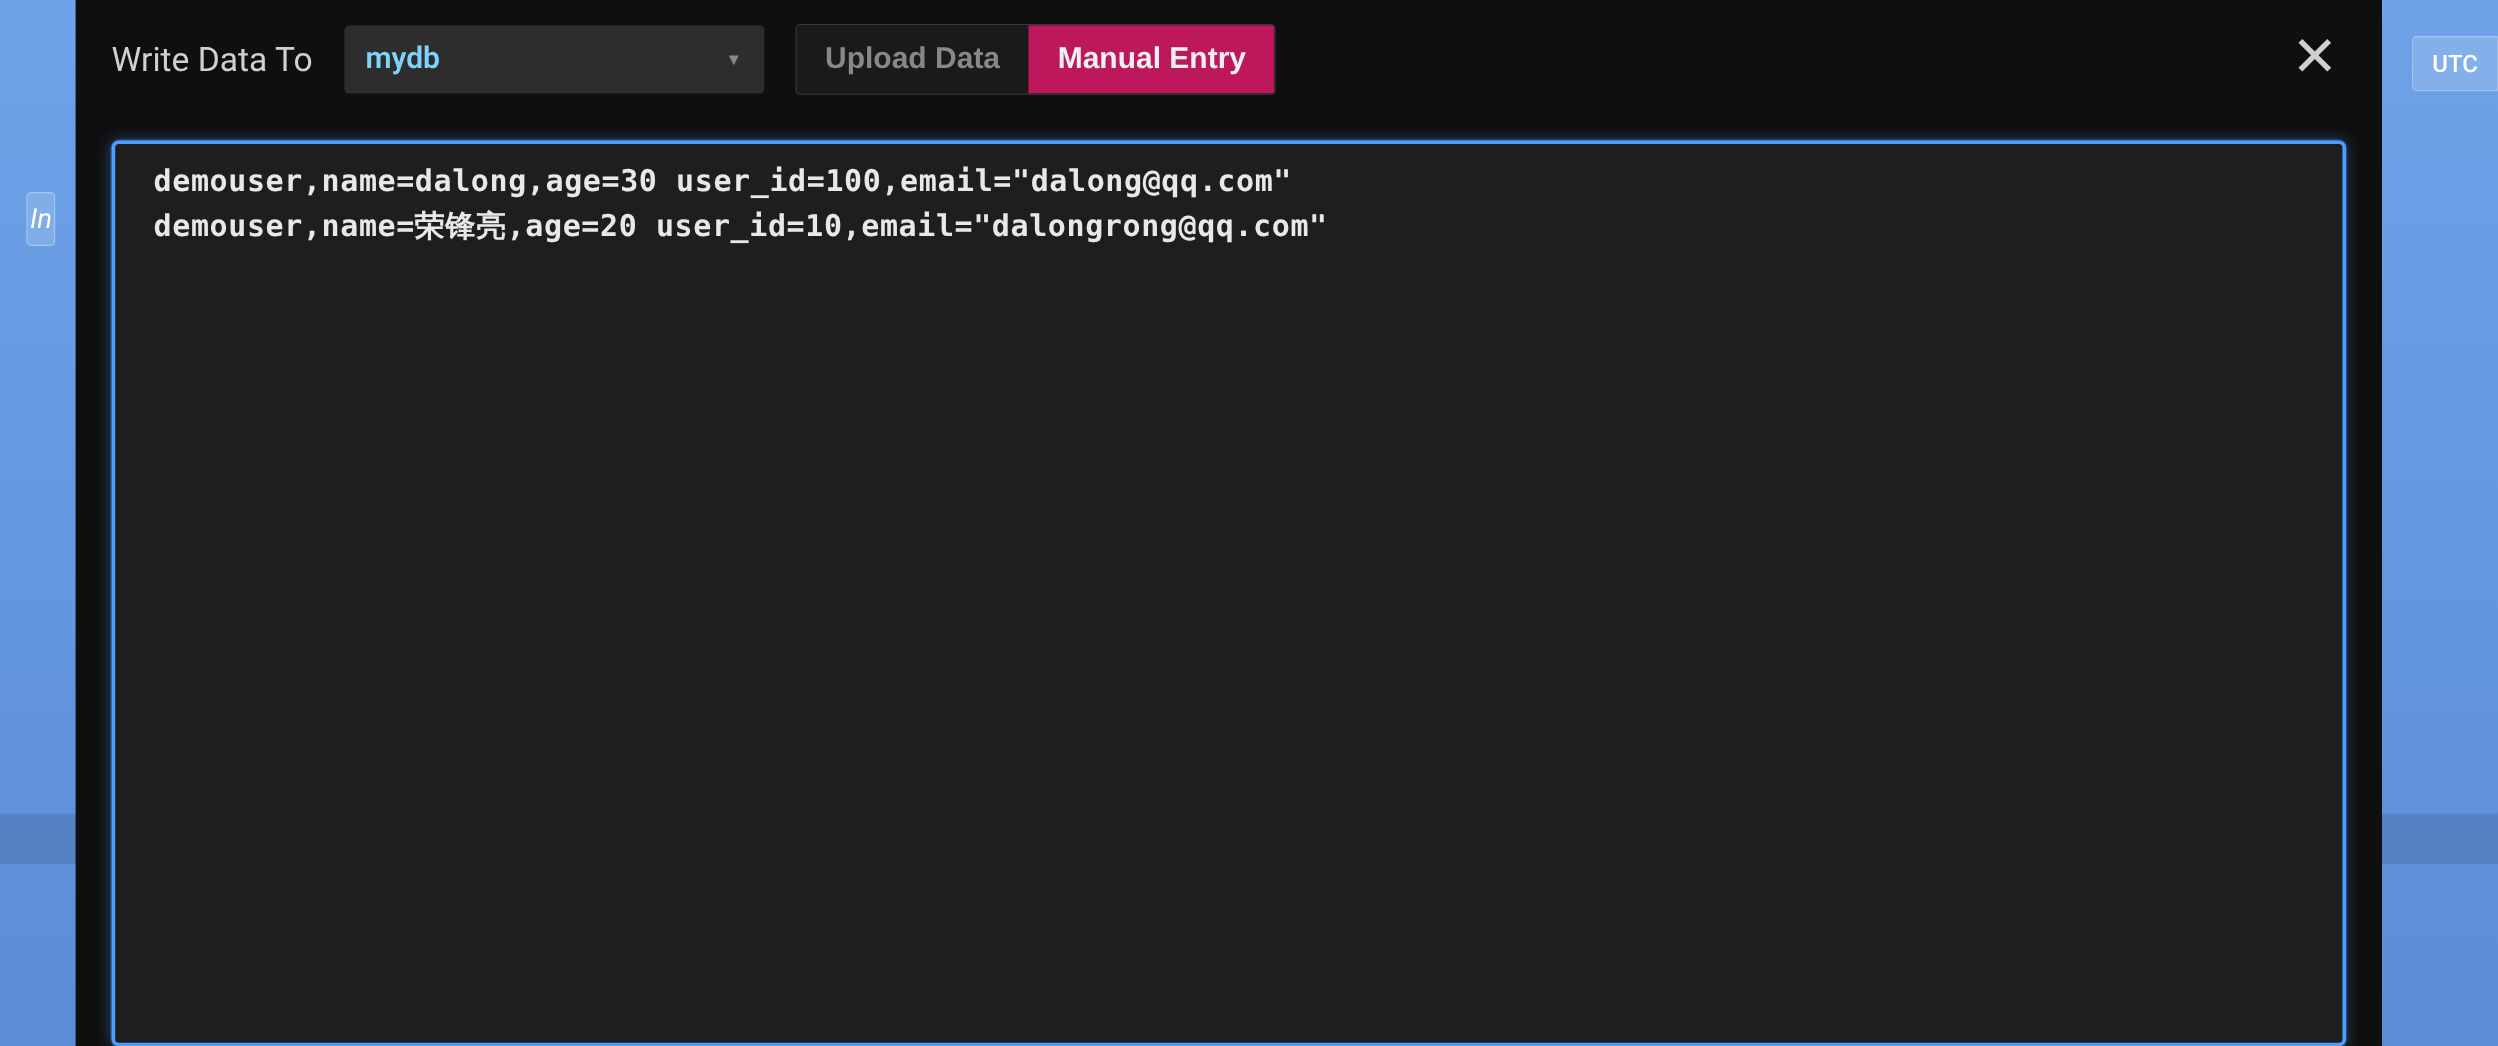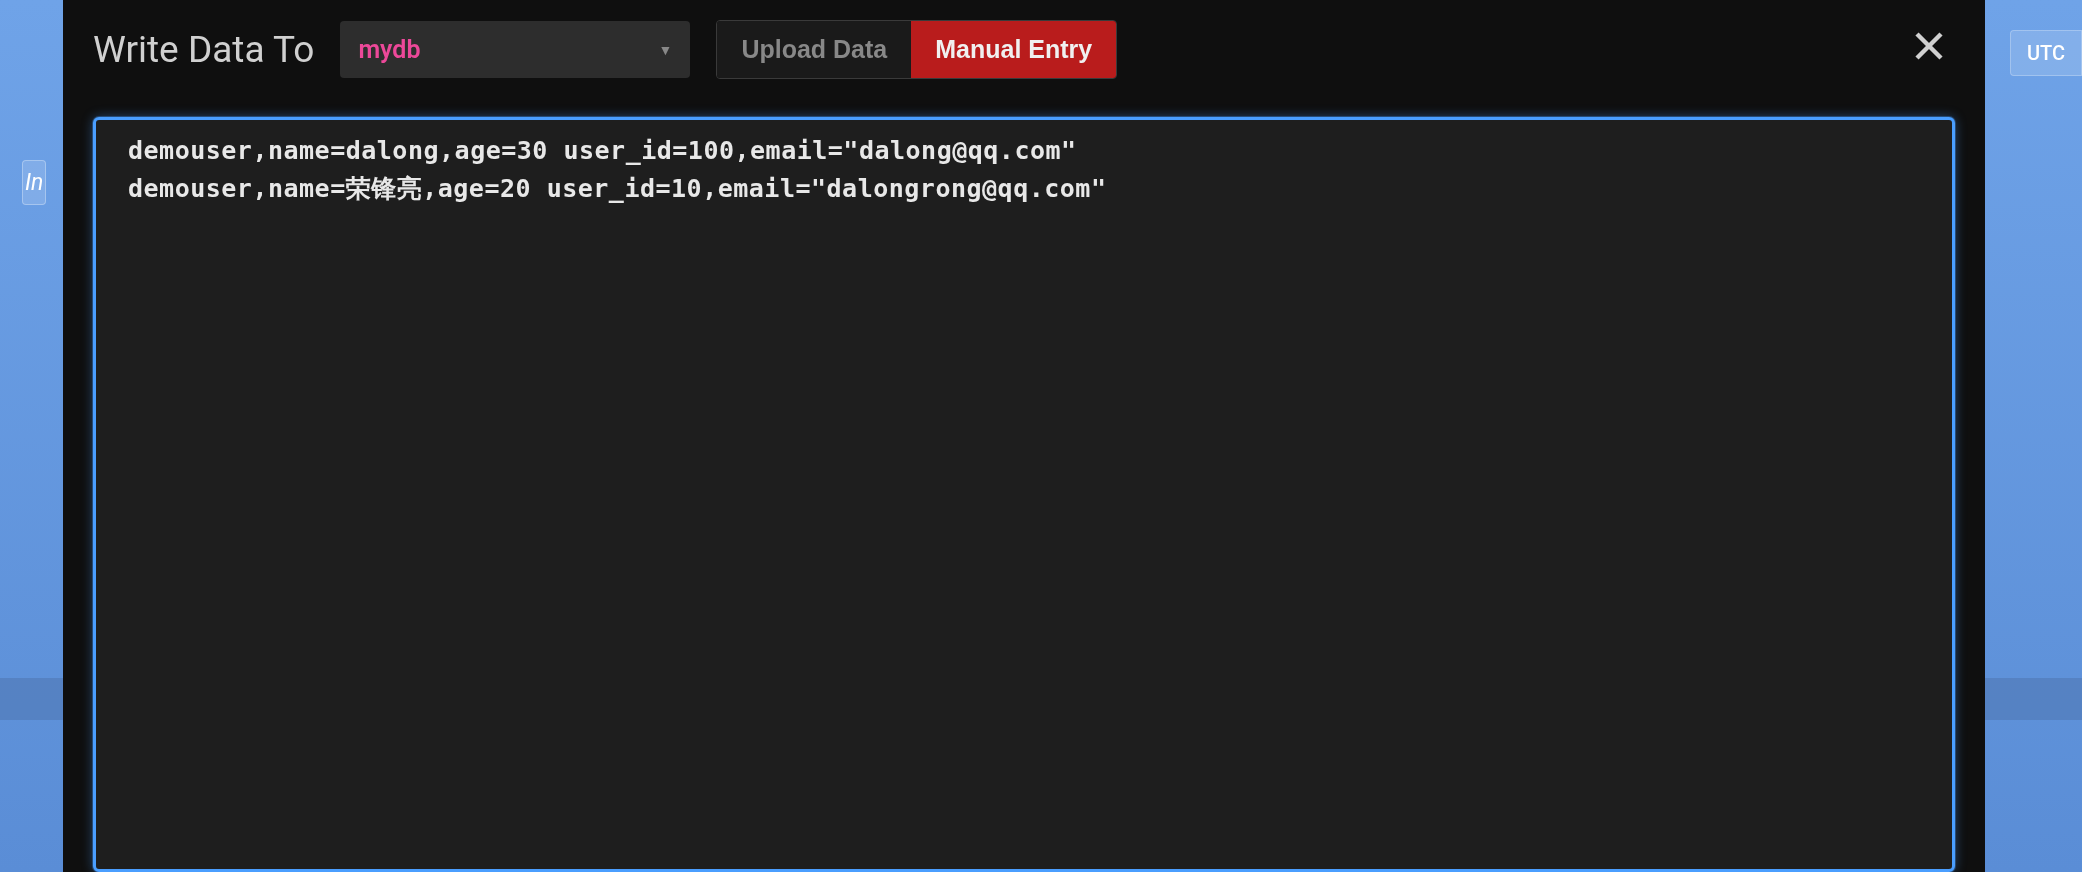--- a/index.html
+++ b/index.html
@@ -91,37 +91,37 @@
     .modal-header {
       display: flex;
       align-items: center;
       padding: 20px 30px;
       gap: 26px;
       position: relative;
     }
     
     .modal-title {
       color: #d0d0d0;
-      font-size: 37px;
+      font-size: 28px;
       font-weight: 400;
     }
     
     .dropdown {
       background: #2d2d2d;
       border-radius: 4px;
       padding: 14px 18px;
       display: flex;
       align-items: center;
       justify-content: space-between;
       min-width: 350px;
       cursor: pointer;
     }
     
     .dropdown-label {
-      color: #ec4899;
+      color: #7dd3fc;
       font-size: 25px;
       font-weight: 600;
     }
     
     .dropdown-arrow {
       color: #888;
       font-size: 14px;
     }
     
     .toggle-group {
@@ -140,21 +140,21 @@
       background: transparent;
     }
     
     .toggle-btn.inactive {
       color: #888;
       background: #1a1a1a;
     }
     
     .toggle-btn.active {
       color: #f0f0f0;
-      background: #b91c1c;
+      background: #be185d;
       text-align: right;
     }
     
     .close-btn {
       position: absolute;
       right: 38px;
       top: 28px;
       color: #d0d0d0;
       font-size: 40px;
       cursor: pointer;

